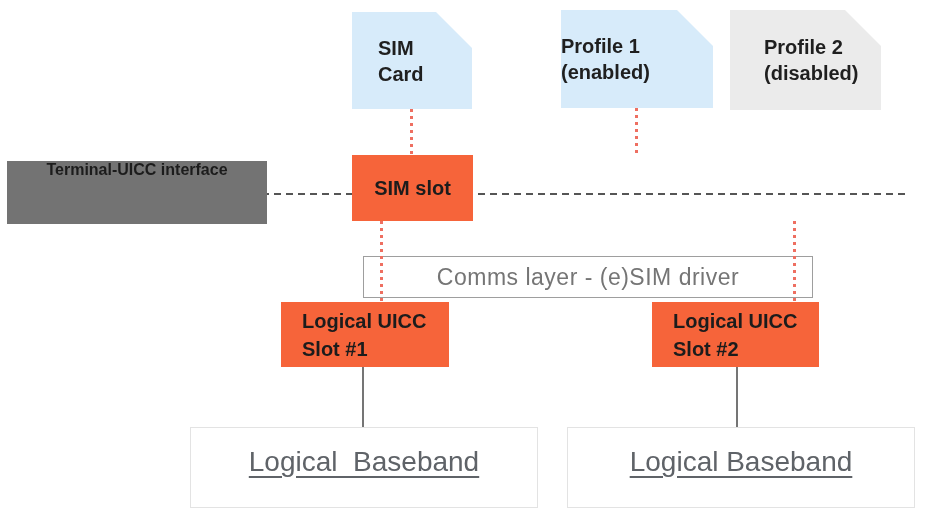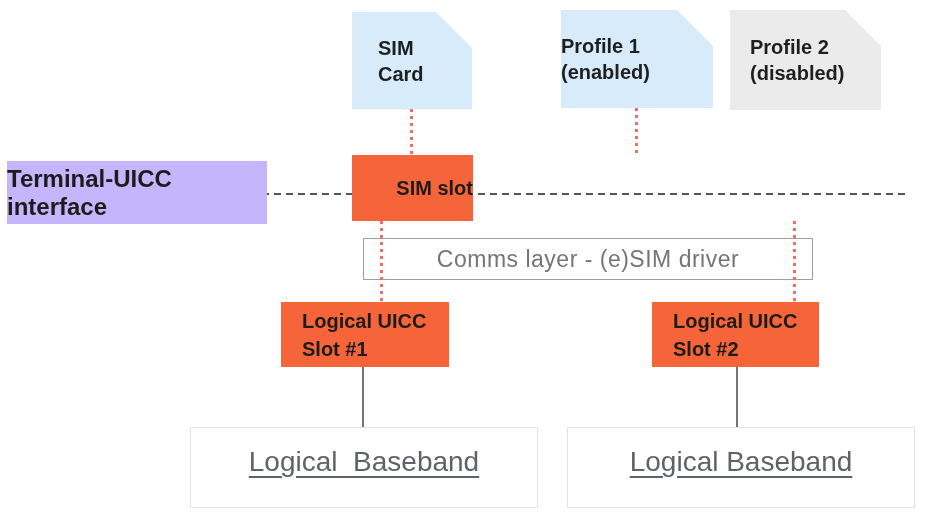--- a/index.html
+++ b/index.html
@@ -15,27 +15,27 @@
     clip-path:polygon(0 0, calc(100% - 36px) 0, 100% 36px, 100% 100%, 0 100%);
     flex-direction:column;justify-content:center;
     font-weight:bold;font-size:20px;line-height:26px;color:#1f1f1f;
   }
   .card-blue{background:#D7EBFA;}
   .card-gray{background:#EBEBEB;}
 
   
   .slot{
     background:#F6643A;color:#1c1c1c;font-weight:bold;font-size:20px;
-    align-items:center;justify-content:flex-end;z-index:2;
+    align-items:center;justify-content:center;z-index:2;
   }
   .slot-small{font-size:20px;line-height:28px;justify-content:flex-start;}
 
   .iface-label{
-    background:#c4b5fd;color:#1c1c1c;font-weight:bold;font-size:24px;
-    align-items:center;justify-content:center;z-index:2;
+    background:#737373;color:#1c1c1c;font-weight:bold;font-size:16px;
+    justify-content:center;z-index:2;
   }
 
   .comms{
     background:#ffffff;border:1.5px solid #9E9E9E;z-index:2;
     align-items:center;justify-content:center;
     color:#757575;font-size:23px;letter-spacing:0.5px;
   }
 
   .baseband{
     background:#ffffff;border:1px solid #E3E3E3;z-index:2;
@@ -65,38 +65,38 @@
   <div class="node card card-blue" style="left:352px;top:12px;width:120px;height:97px;padding-left:26px;">
     <span class="label">SIM
 Card</span>
   </div>
 
   <div class="node card card-blue" style="left:561px;top:10px;width:152px;height:98px;">
     <span class="label">Profile 1
 (enabled)</span>
   </div>
 
-  <div class="node card card-gray" style="left:730px;top:10px;width:151px;height:100px;padding-left:20px;">
+  <div class="node card card-gray" style="left:730px;top:10px;width:151px;height:100px;padding-left:34px;">
     <span class="label">Profile 2
 (disabled)</span>
   </div>
 
   <div class="dot-v" style="left:410px;top:109px;height:46px;"></div>
   <div class="dot-v" style="left:635px;top:108px;height:48px;"></div>
 
   <div class="node iface-label" style="left:7px;top:161px;width:260px;height:63px;">
     <span class="label">Terminal-UICC interface</span>
   </div>
 
   <div class="node slot" style="left:352px;top:155px;width:121px;height:66px;">
     <span class="label">SIM slot</span>
   </div>
 
 
-  <div class="node comms" style="left:363px;top:238px;width:450px;height:42px;">
+  <div class="node comms" style="left:363px;top:256px;width:450px;height:42px;">
     <span class="label">Comms layer - (e)SIM driver</span>
   </div>
 
   <div class="dot-v" style="left:380px;top:221px;height:81px;"></div>
   <div class="dot-v" style="left:793px;top:221px;height:81px;"></div>
 
   <div class="node slot slot-small" style="left:281px;top:302px;width:168px;height:65px;padding-left:21px;align-items:center;">
     <span class="label">Logical UICC
 Slot #1</span>
   </div>

